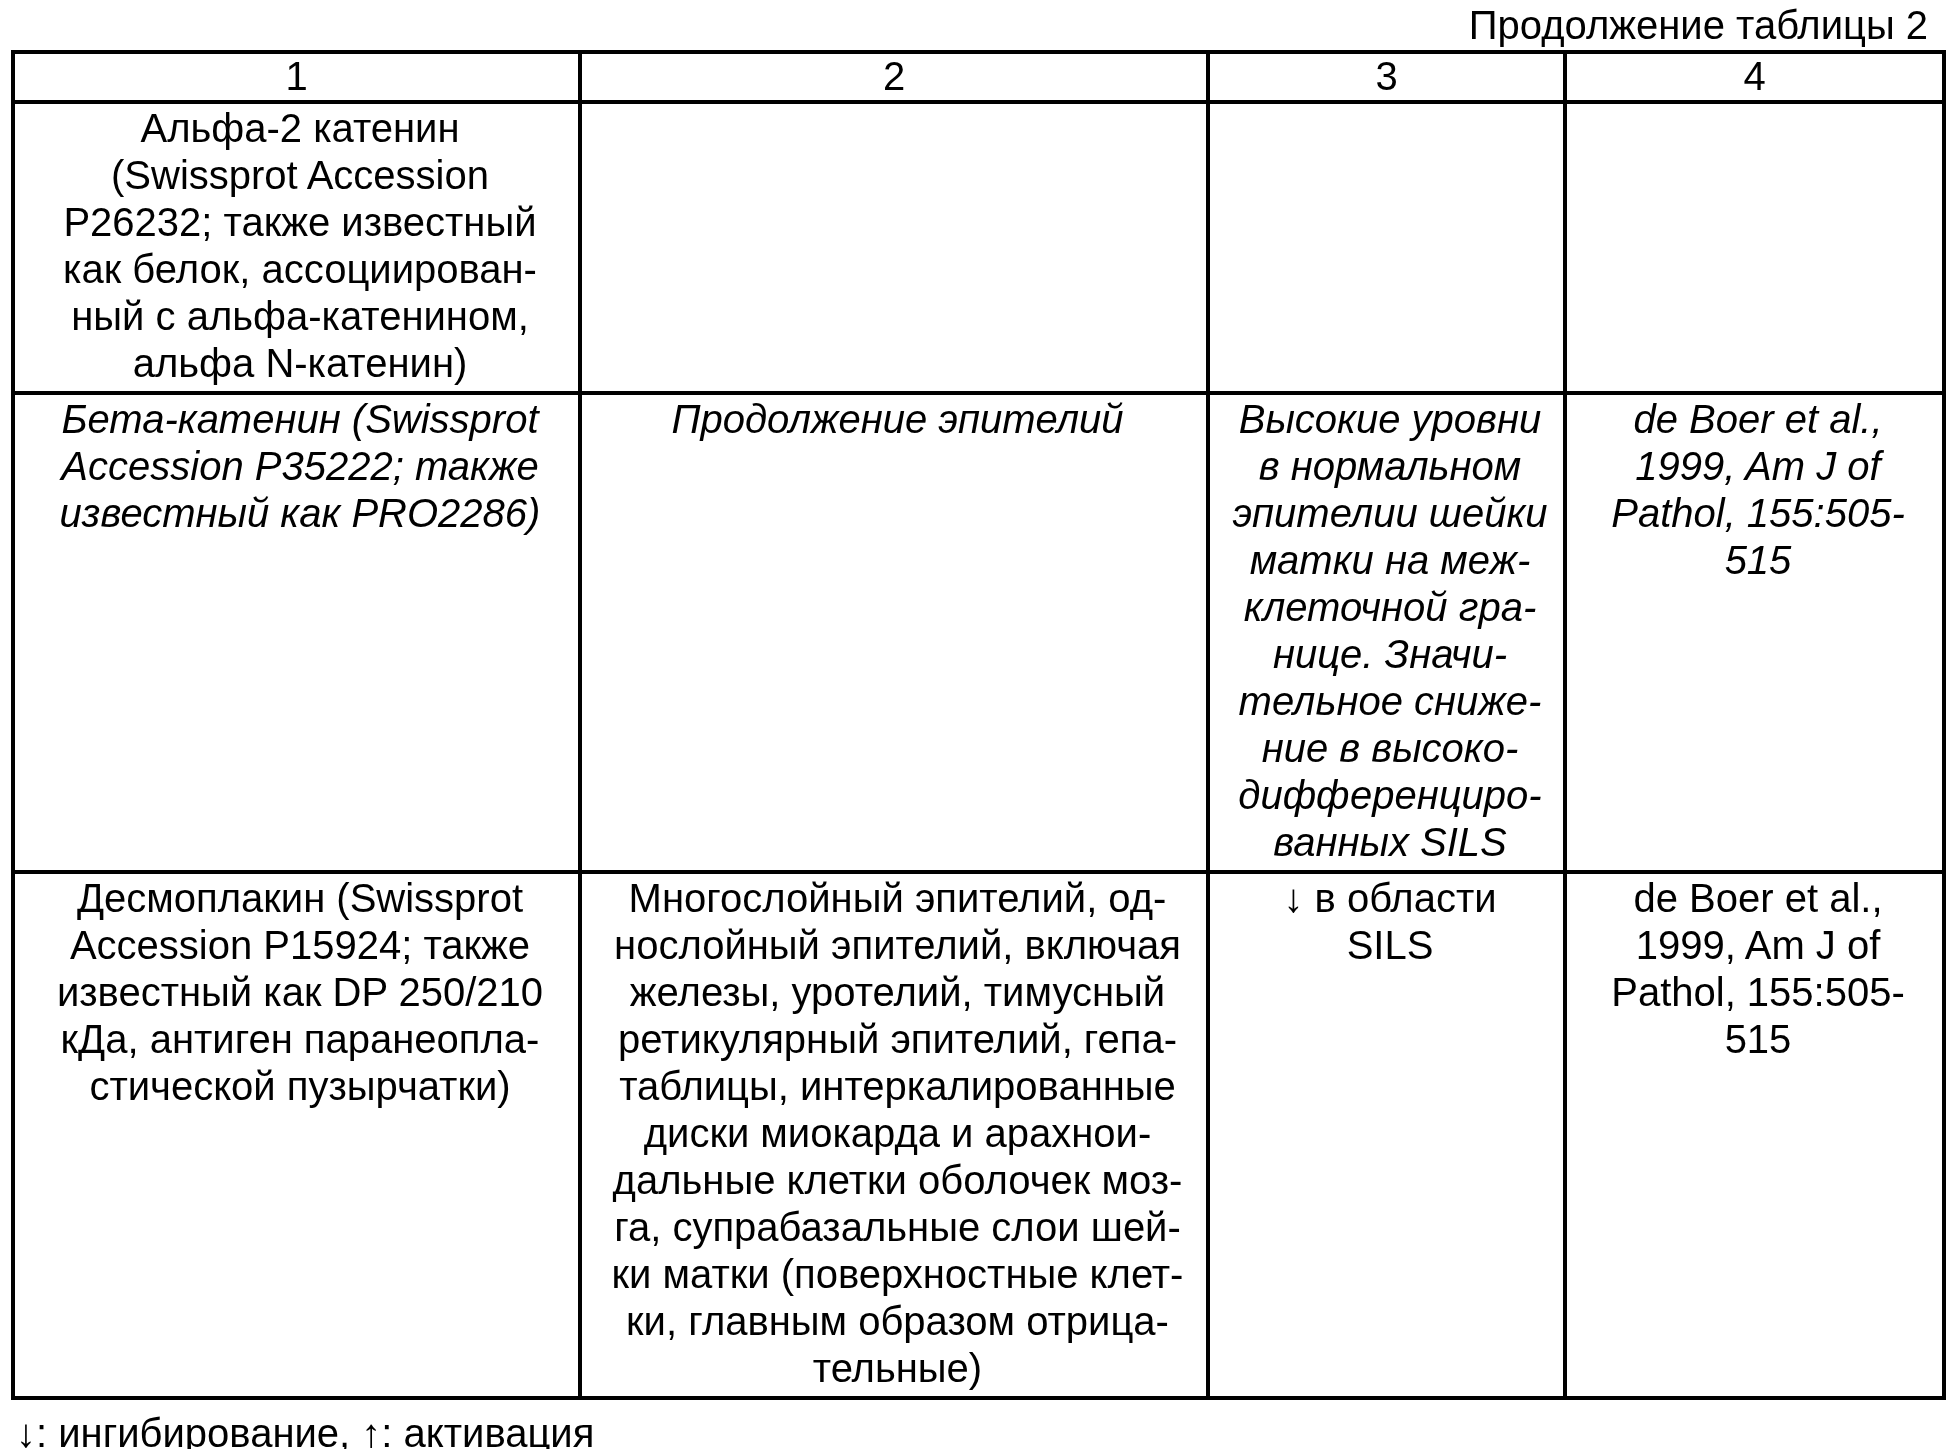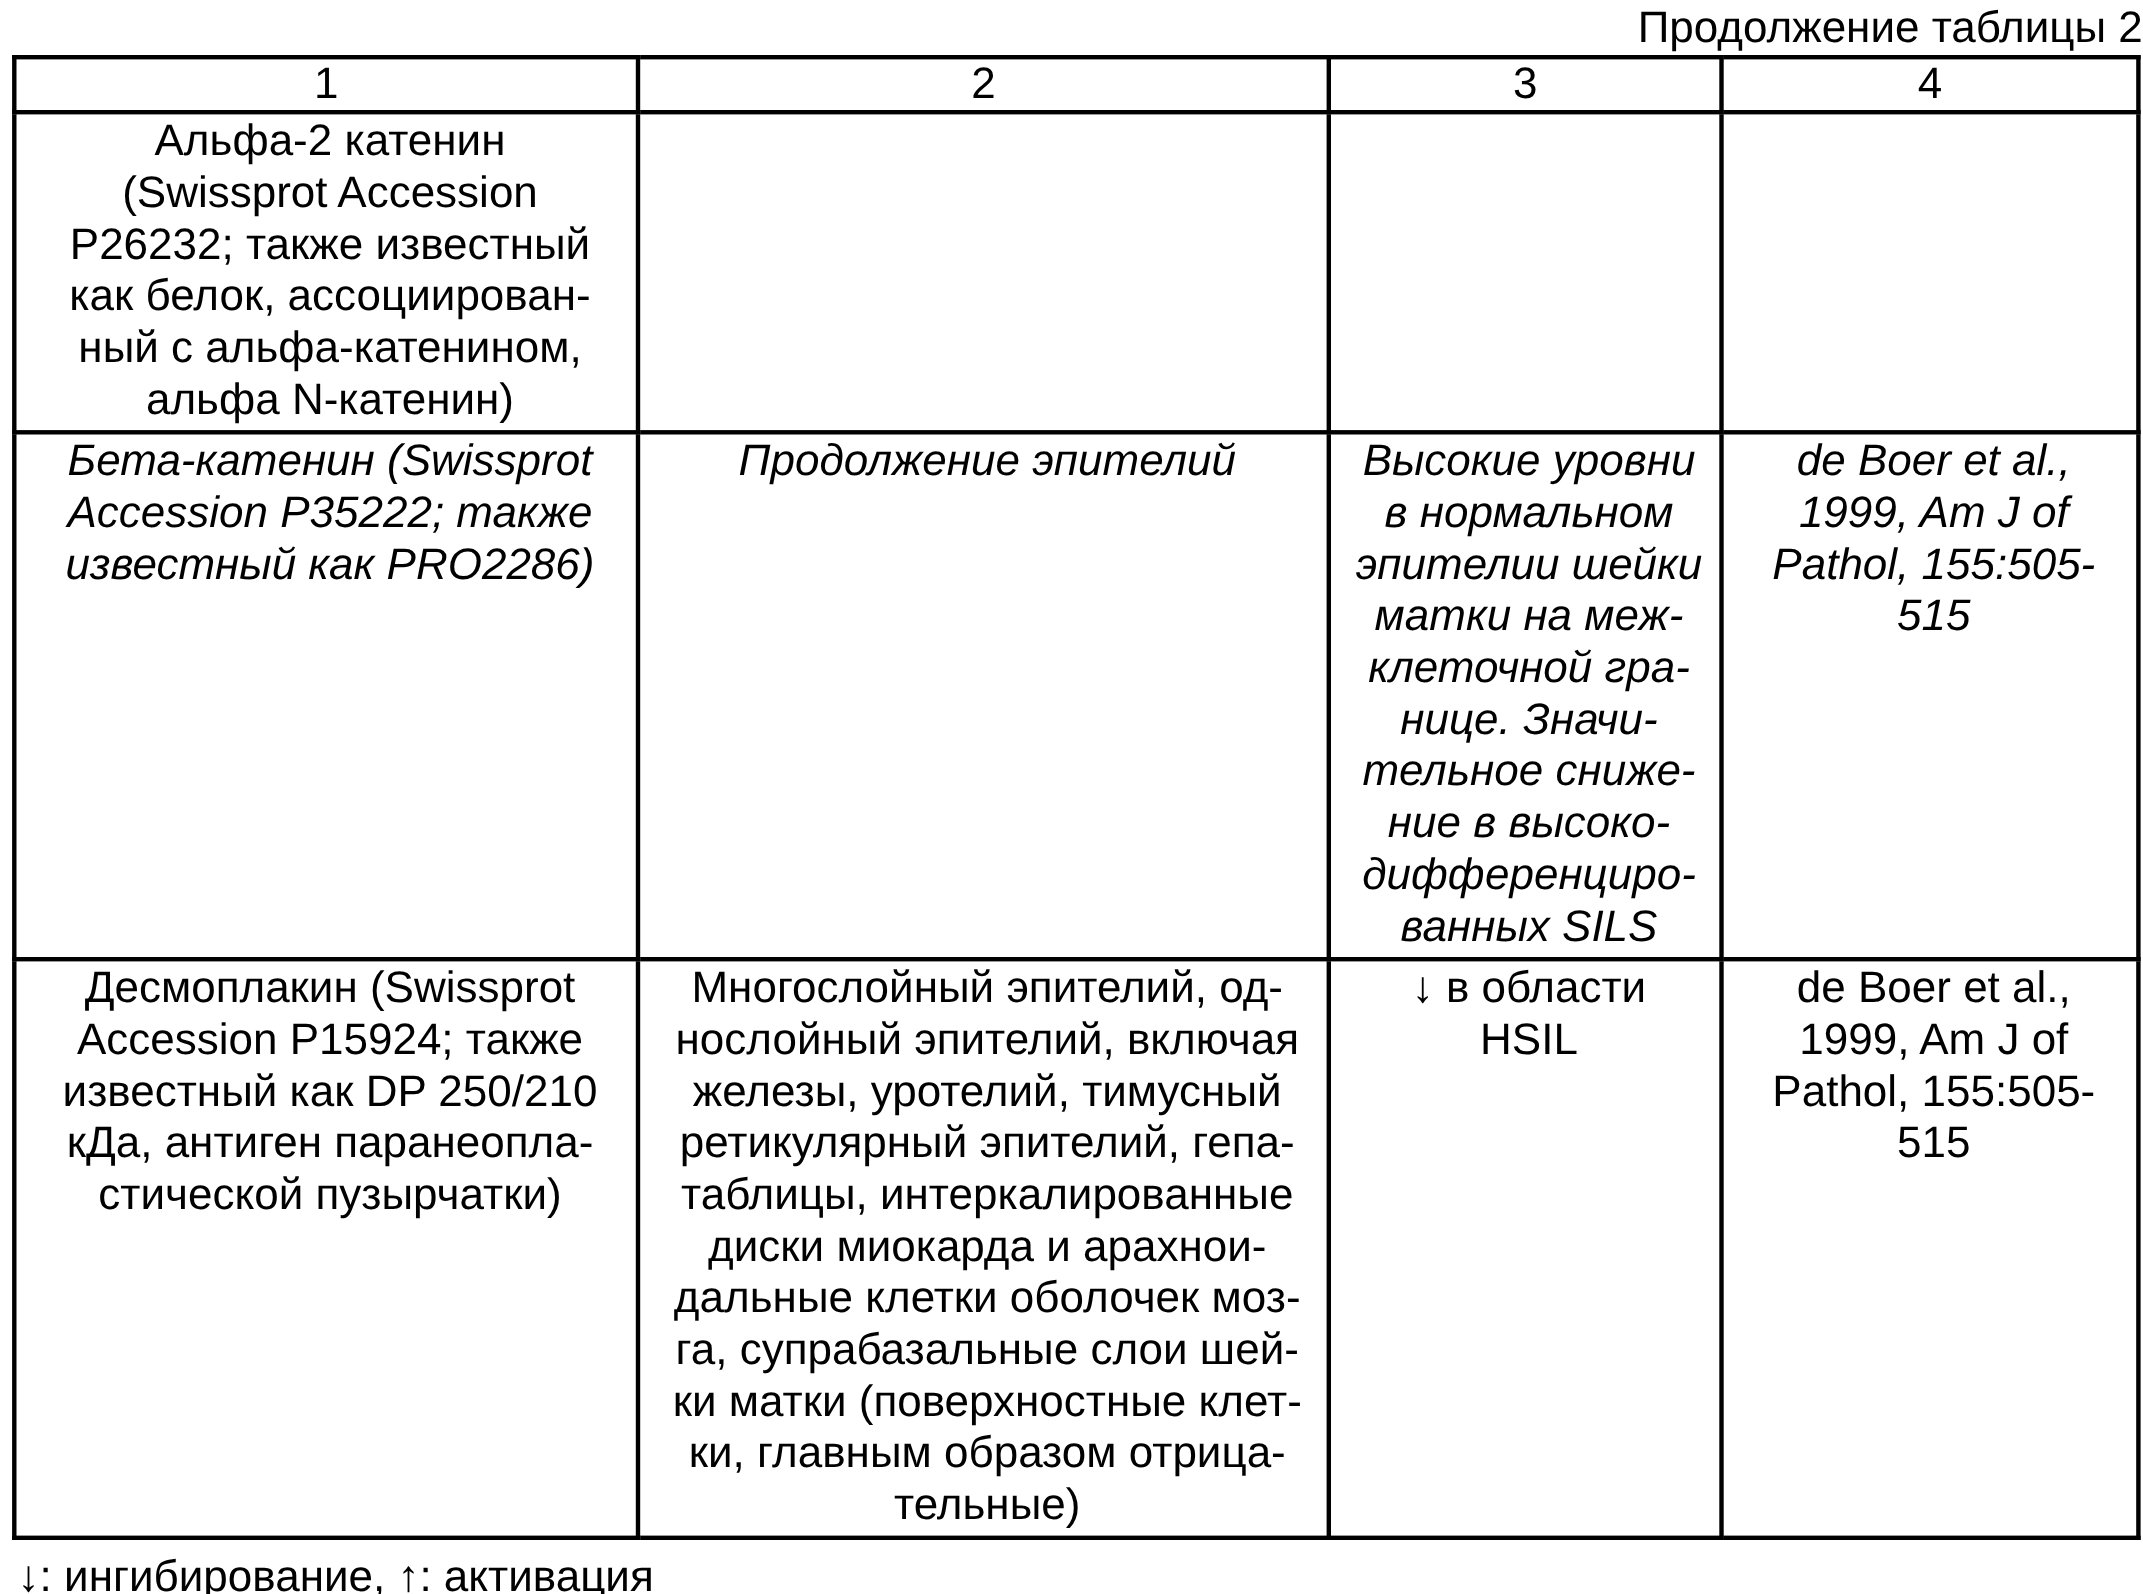--- a/index.html
+++ b/index.html
@@ -14,21 +14,21 @@
     width: 1948px;
     height: 1449px;
     background: #ffffff;
     overflow: hidden;
   }
   .caption {
     height: 50px;
     line-height: 50px;
     font-size: 40px;
     text-align: right;
-    padding-right: 0;
+    padding-right: 20px;
     white-space: nowrap;
   }
   table.datatable {
     border-collapse: collapse;
     table-layout: fixed;
     margin-left: 11px;
     width: 1931px;
     border: 4px solid #000000;
   }
   table.datatable th,
@@ -126,21 +126,21 @@
 железы, уротелий, тимусный
 ретикулярный эпителий, гепа-
 таблицы, интеркалированные
 диски миокарда и арахнои-
 дальные клетки оболочек моз-
 га, супрабазальные слои шей-
 ки матки (поверхностные клет-
 ки, главным образом отрица-
 тельные)</td>
         <td>↓ в области
-HSIL</td>
+SILS</td>
         <td>de Boer et al.,
 1999, Am J of
 Pathol, 155:505-
 515</td>
       </tr>
     </tbody>
   </table>
 
   <div class="footnote">↓: ингибирование, ↑: активация</div>
 

